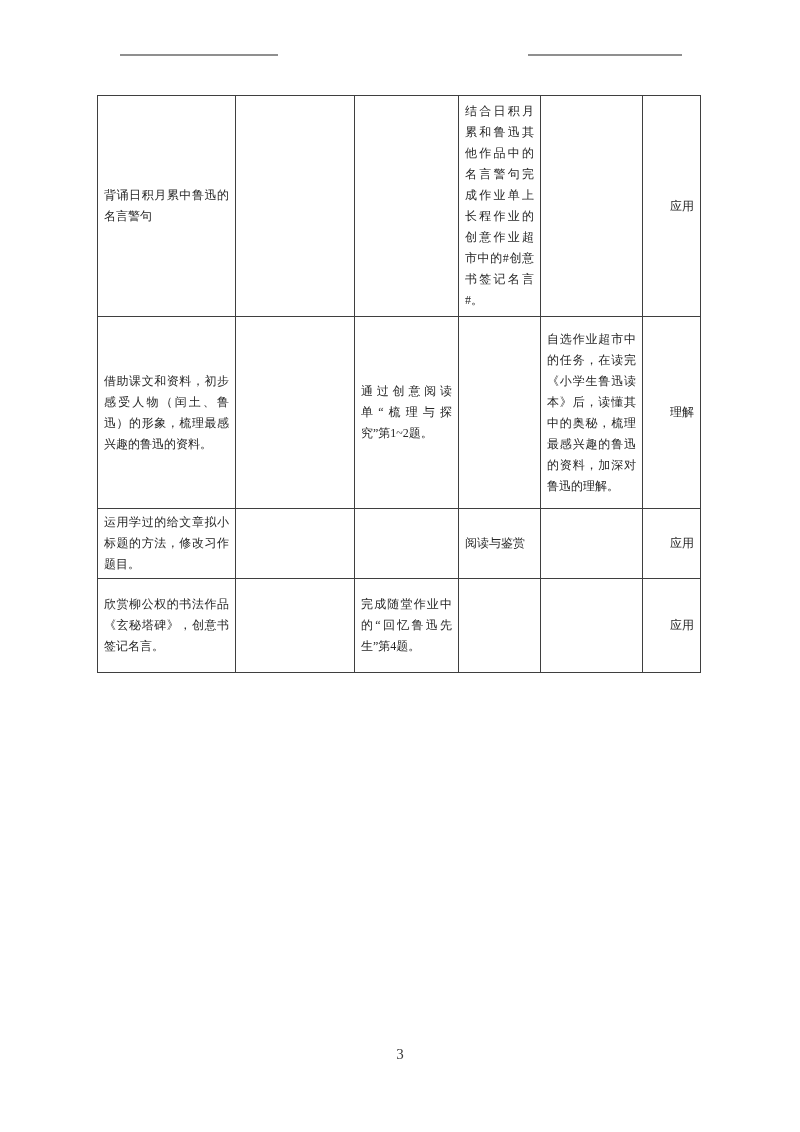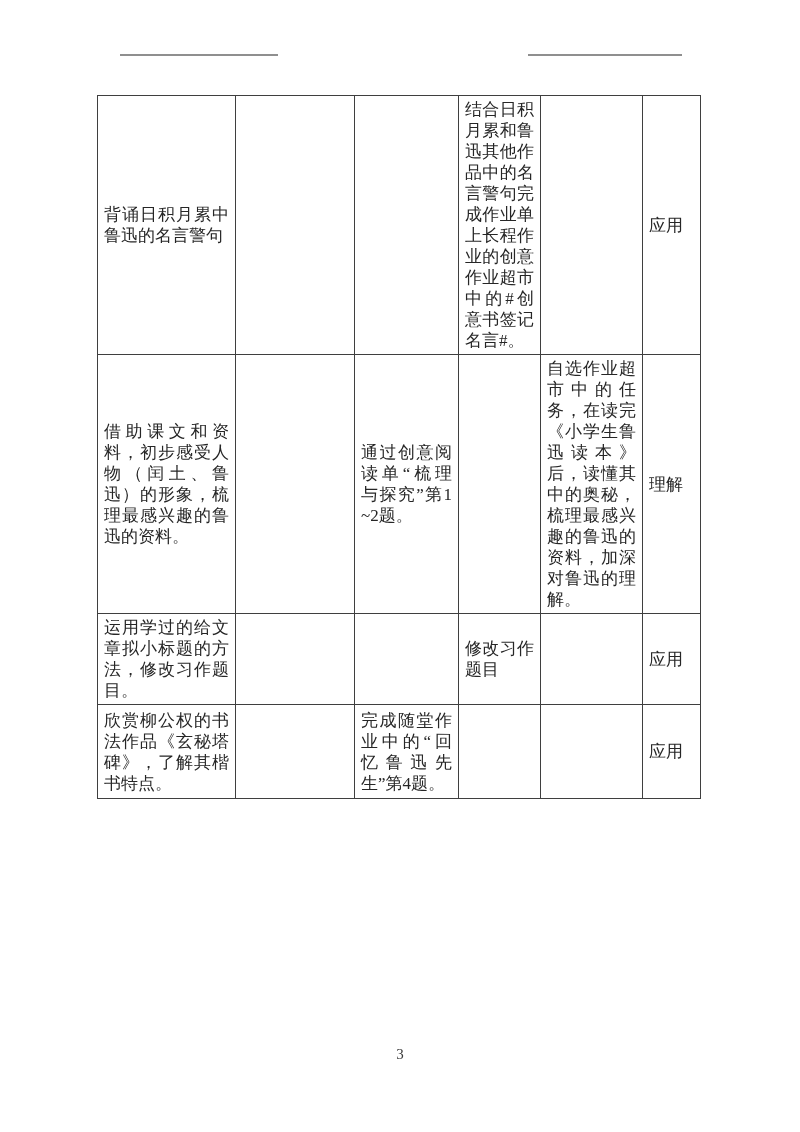--- a/index.html
+++ b/index.html
@@ -26,29 +26,29 @@
     left: 97px;
     top: 95px;
     width: 603px;
     border-collapse: collapse;
     table-layout: fixed;
   }
   table.doc-table td {
     border: 1px solid #3f3f3f;
     vertical-align: middle;
     padding: 3px 6px;
-    font-size: 17px;
+    font-size: 12px;
     line-height: 21px;
     text-align: justify;
     text-justify: inter-character;
     word-break: break-all;
     overflow: hidden;
   }
   table.doc-table td.level-cell {
-    text-align: left;
+    text-align: right;
     word-break: keep-all;
   }
   .page-number {
     position: absolute;
     top: 1046px;
     left: 0;
     width: 100%;
     text-align: center;
     font-size: 15px;
     color: #3a3a3a;
@@ -85,26 +85,26 @@
         <td></td>
         <td>通过创意阅读单“梳理与探究”第1~2题。</td>
         <td></td>
         <td>自选作业超市中的任务，在读完《小学生鲁迅读本》后，读懂其中的奥秘，梳理最感兴趣的鲁迅的资料，加深对鲁迅的理解。</td>
         <td class="level-cell">理解</td>
       </tr>
       <tr style="height:70px">
         <td>运用学过的给文章拟小标题的方法，修改习作题目。</td>
         <td></td>
         <td></td>
-        <td>修改习作题目</td>
+        <td>阅读与鉴赏</td>
         <td></td>
         <td class="level-cell">应用</td>
       </tr>
       <tr style="height:94px">
-        <td>欣赏柳公权的书法作品《玄秘塔碑》，了解其楷书特点。</td>
+        <td>欣赏柳公权的书法作品《玄秘塔碑》，创意书签记名言。</td>
         <td></td>
         <td>完成随堂作业中的“回忆鲁迅先生”第4题。</td>
         <td></td>
         <td></td>
         <td class="level-cell">应用</td>
       </tr>
     </tbody>
   </table>
 
   <div class="page-number">3</div>

